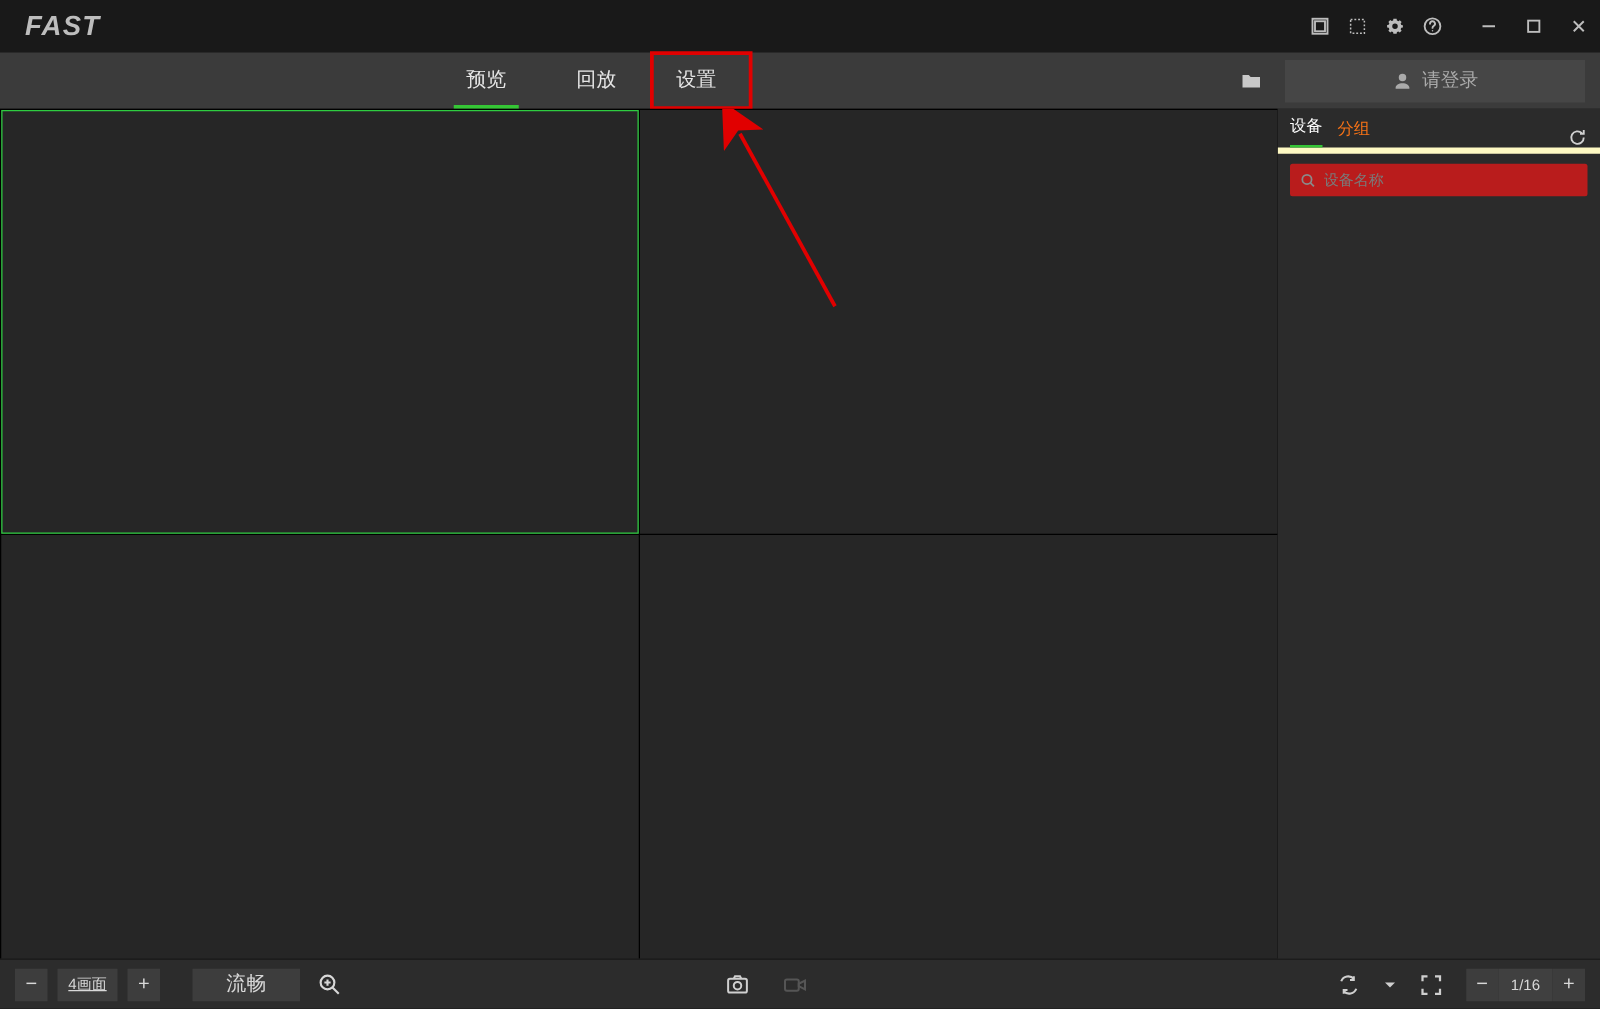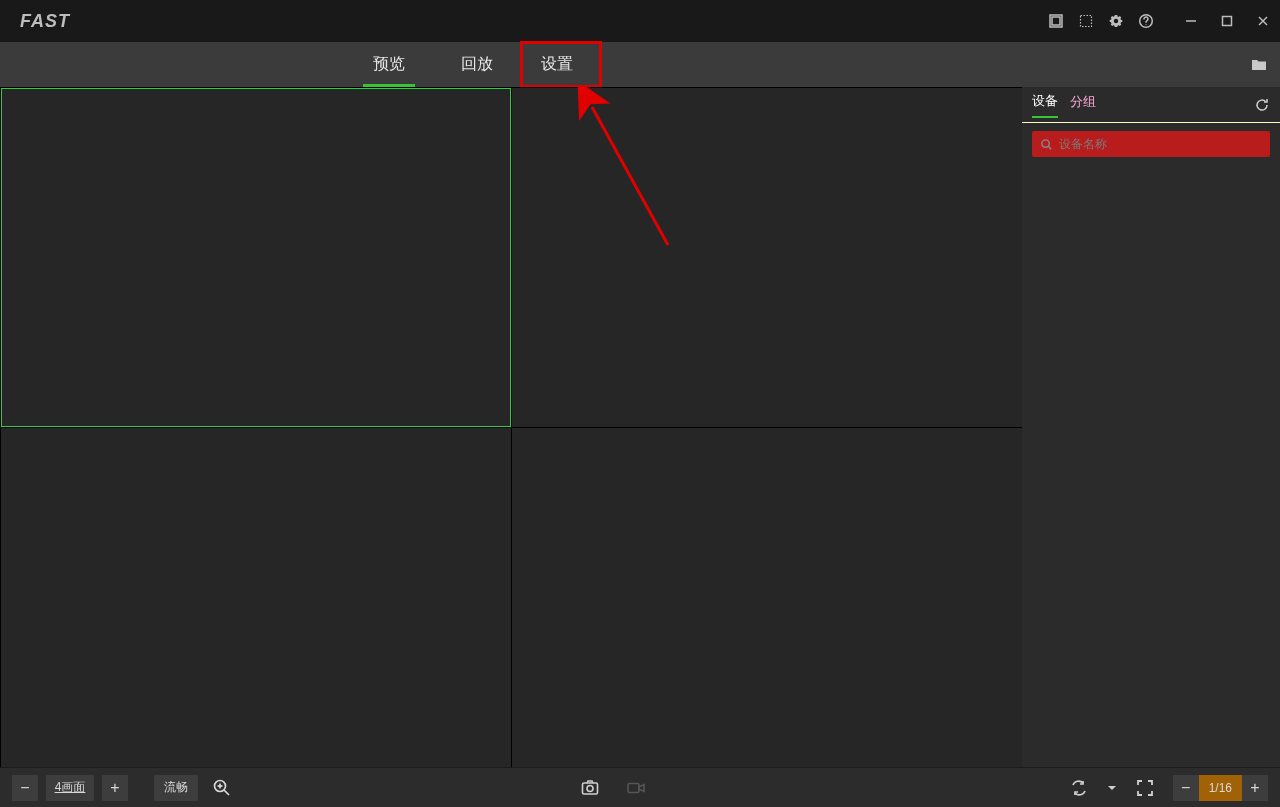--- a/index.html
+++ b/index.html
@@ -1,20 +1,20 @@
 <!DOCTYPE html>
 <html><head>
 <meta charset="utf-8">
 <style>
 * { margin: 0; padding: 0; box-sizing: border-box; user-select: none; }
 html, body { width: 1280px; height: 807px; overflow: hidden; background: #1a1a1a; font-family: "Microsoft YaHei", "PingFang SC", sans-serif; color: #ccc; }
 
 
 .titlebar { height: 42px; background: #191919; display: flex; align-items: center; padding: 0 10px 0 20px; }
-.logo { font-family: "Arial Black", Arial, sans-serif; font-style: italic; font-weight: 900; font-size: 18px; letter-spacing: 1px; color: #bdbdbd; }
+.logo { font-family: "Arial Black", Arial, sans-serif; font-style: italic; font-weight: 900; font-size: 22px; letter-spacing: 1px; color: #bdbdbd; }
 .titlebar-spacer { flex: 1; }
 .title-icons { display: flex; gap: 14px; align-items: center; margin-right: 30px; }
 .title-icons .tico { width: 16px; height: 16px; color: #bdbdbd; cursor: pointer; display:flex; align-items:center; justify-content:center; }
 .win-controls { display: flex; gap: 22px; align-items: center; }
 .win-controls .wico { width: 14px; height: 14px; color: #bdbdbd; cursor: pointer; display:flex; align-items:center; justify-content:center; }
 
 
 .tabbar { height: 45px; background: #3b3b3b; display: flex; align-items: stretch; }
 .tabs { display: flex; align-items: stretch; margin-left: 345px; text-align: center; }
 .tab { padding: 0 28px; display: flex; align-items: center; font-size: 16px; color: #e6e6e6; cursor: pointer; position: relative; }
@@ -30,45 +30,45 @@
 .main { display: flex; height: calc(807px - 42px - 45px - 40px); }
 .video-grid { flex: 1; display: grid; grid-template-columns: 1fr 1fr; grid-template-rows: 1fr 1fr; background: #000; gap: 1px; position: relative; padding: 1px 0 0 1px; }
 .cell { background: #262626; position: relative; }
 .cell.selected { outline: 1px solid #2ecc40; outline-offset: -1px; }
 
 
 .arrow-svg { position: absolute; left: 0; top: 0; width: 100%; height: 100%; pointer-events: none; }
 
 
 .sidepanel { width: 258px; background: #2b2b2b; display: flex; flex-direction: column; }
-.side-tabs { display: flex; align-items: center; height: 36px; padding: 0 10px; gap: 12px; border-bottom: 1px solid #fef9c3; }
-.side-tab { font-size: 13px; color: #f9a8d4; cursor: pointer; padding-bottom: 6px; }
+.side-tabs { display: flex; align-items: flex-end; height: 36px; padding: 0 10px; gap: 12px; border-bottom: 5px solid #fef9c3; }
+.side-tab { font-size: 13px; color: #f97316; cursor: pointer; padding-bottom: 6px; }
 .side-tab.active { color: #fff; border-bottom: 2px solid #35c635; }
 .side-tabs-spacer { flex: 1; }
 .refresh-ico { width: 16px; height: 16px; color: #cfcfcf; cursor: pointer; }
 .search { margin: 8px 10px; height: 26px; background: #b91c1c; border-radius: 2px; display: flex; align-items: center; padding: 0 8px; gap: 6px; }
 .search svg { width: 13px; height: 13px; color: #8a8a8a; }
 .search input { flex:1; background: transparent; border: none; outline: none; color: #ccc; font-size: 12px; }
 .search input::placeholder { color: #7a7a7a; }
 
 
 .bottombar { height: 40px; background: #2c2c2c; display: flex; align-items: center; padding: 0 12px; gap: 8px; border-top: 1px solid #1c1c1c; }
 .btn-sq { width: 26px; height: 26px; background: #3d3d3d; color: #d8d8d8; display:flex; align-items:center; justify-content:center; cursor:pointer; font-size:16px; }
 .btn-label { height: 26px; min-width: 48px; background: #3d3d3d; color:#d8d8d8; display:flex; align-items:center; justify-content:center; font-size:12px; padding: 0 8px; text-decoration: underline; }
-.btn-outline { height: 26px; background:#3d3d3d; color:#d8d8d8; display:flex; align-items:center; justify-content:flex-start; font-size:12px; padding:0 10px; cursor:pointer; }
+.btn-outline { height: 26px; background:#3d3d3d; color:#d8d8d8; display:flex; align-items:center; justify-content:flex-start; font-size:16px; padding:0 27px; cursor:pointer; }
 .zoom-ico { width: 20px; height:20px; color:#d8d8d8; cursor:pointer; margin-left:6px; display:flex; align-items:center; justify-content:center; }
 .bottom-spacer { flex:1; }
 .center-icons { display:flex; gap: 26px; align-items:center; position:absolute; left:50%; transform:translateX(-60px); }
 .center-icons .cico { width:20px; height:20px; color:#cfcfcf; cursor:pointer; display:flex; align-items:center; justify-content:center; }
 .center-icons .cico.disabled { color:#555; cursor:default; }
 .right-icons { display:flex; gap:18px; align-items:center; }
 .right-icons .rico { width:20px; height:20px; color:#cfcfcf; cursor:pointer; display:flex; align-items:center; justify-content:center; }
 .page-group { display:flex; align-items:center; gap:0; }
 .page-group .btn-sq { background:#3d3d3d; }
-.page-label { height:26px; background:#a16207; color:#d8d8d8; font-size:12px; display:flex; align-items:center; padding:0 10px; }
+.page-label { height:26px; background:#404040; color:#d8d8d8; font-size:12px; display:flex; align-items:center; padding:0 10px; }
 
 .bottombar { position: relative; }
 </style>
 </head>
 <body>
 
 <div class="titlebar">
   <div class="logo">FAST</div>
   <div class="titlebar-spacer"></div>
   <div class="title-icons">
@@ -128,20 +128,26 @@
         <span>设置</span>
       </div>
   </div>
   <div class="tabbar-spacer"></div>
   <div class="tabbar-right">
     <span class="folder-ico">
       <svg viewBox="0 0 18 18" fill="currentColor">
           <path d="M2 4h5l1.5 1.5H16V14H2z"></path>
         </svg>
     </span>
+    <div class="login-btn">
+      <svg viewBox="0 0 16 16" fill="currentColor">
+          <path d="M8 8a3 3 0 100-6 3 3 0 000 6zm0 1.5c-3 0-5.5 1.6-5.5 3.5V14h11v-1c0-1.9-2.5-3.5-5.5-3.5z"></path>
+        </svg>
+      <span>请登录</span>
+    </div>
   </div>
 </div>
 
 <div class="main">
   <div class="video-grid">
     <div class="cell selected"></div>
     <div class="cell"></div>
     <div class="cell"></div>
     <div class="cell"></div>
     <svg class="arrow-svg" viewBox="0 0 1022 680">

